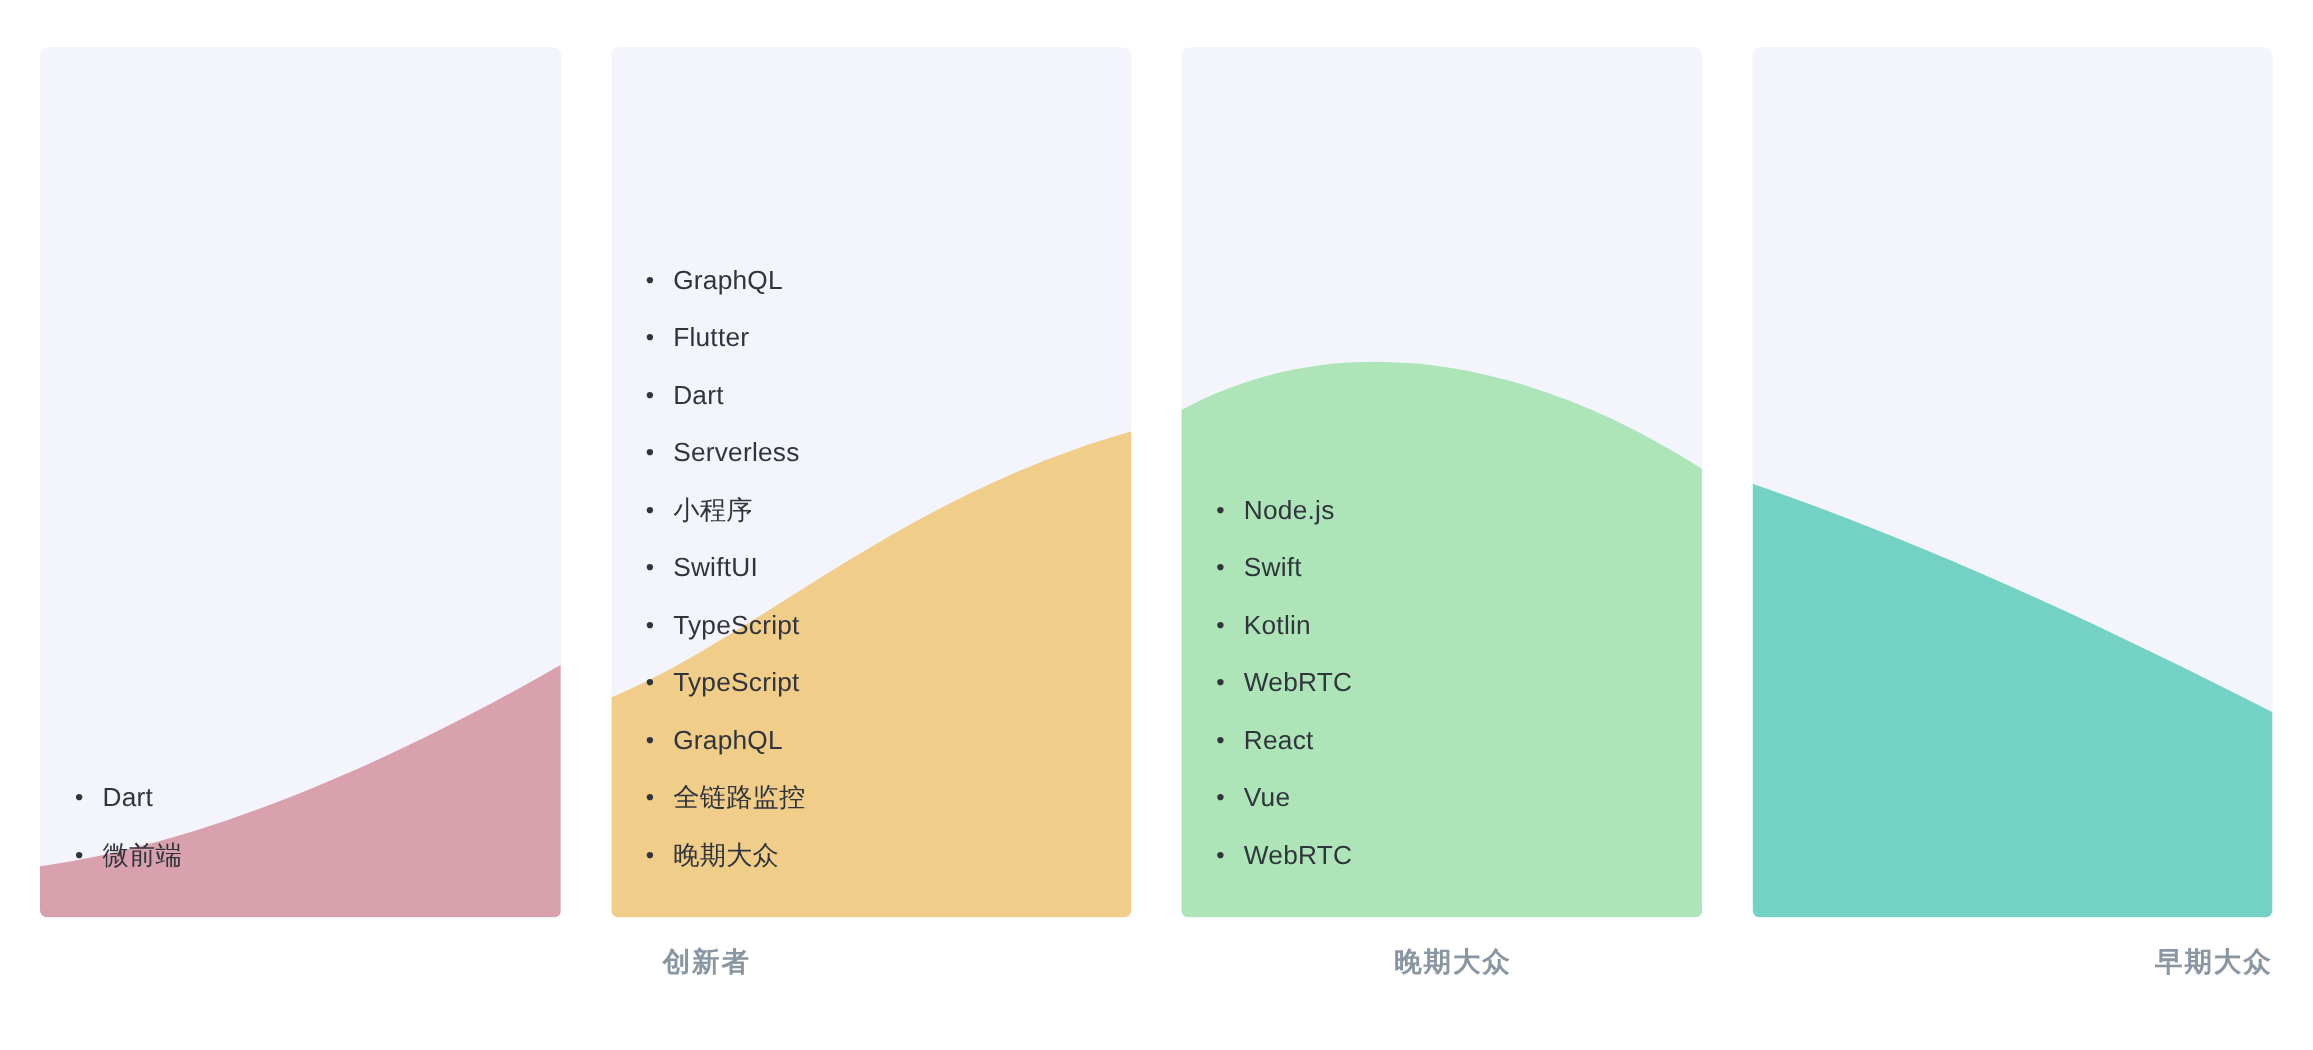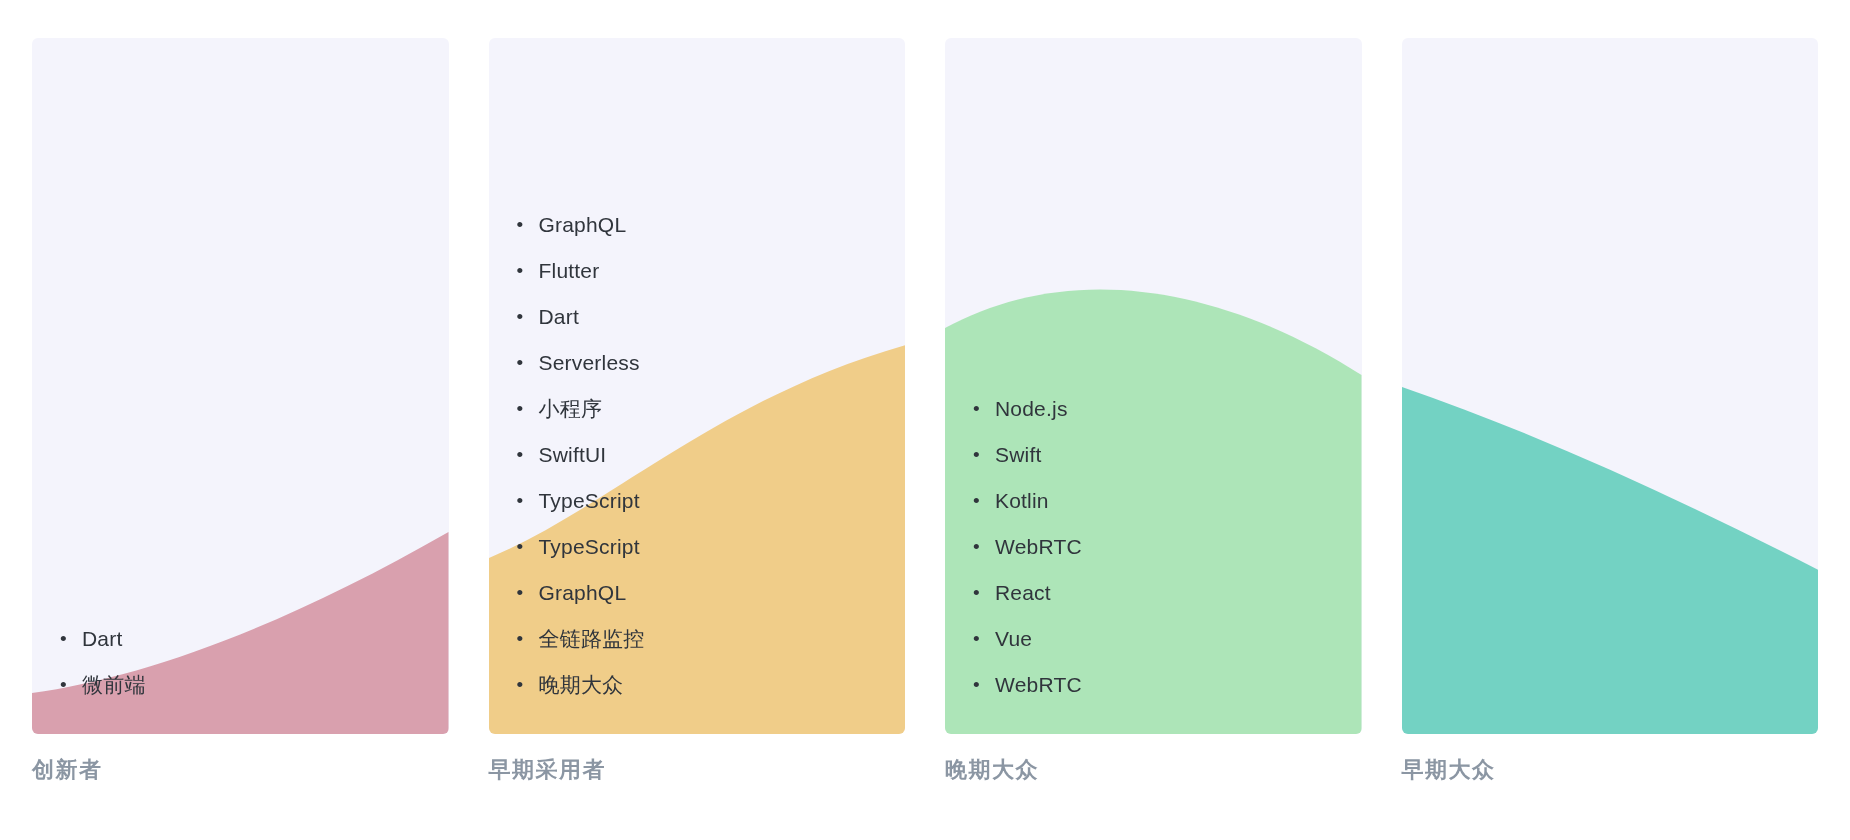--- a/index.html
+++ b/index.html
@@ -77,21 +77,21 @@
     position: absolute;
     left: 32px;
     top: 752px;
     width: 1786px;
     height: 50px;
     display: flex;
     gap: 40px;
   }
   .label {
     flex: 1 1 0;
-    text-align: left;
+    text-align: right;
     font-size: 22px;
     font-weight: bold;
     color: #8b96a3;
     letter-spacing: 1.5px;
     line-height: 36px;
   }
 </style>
 </head>
 <body>
 
@@ -223,18 +223,17 @@
           </svg>
         </div>
         <ul class="items"></ul>
       </div>
     </div>
 
   </div>
 
   <div class="labels">
     <div class="label">创新者</div>
-    <div class="label">早期采用者</div>
     <div class="label">晚期大众</div>
     <div class="label">早期大众</div>
   </div>
 
 </div>
 
 </body></html>

